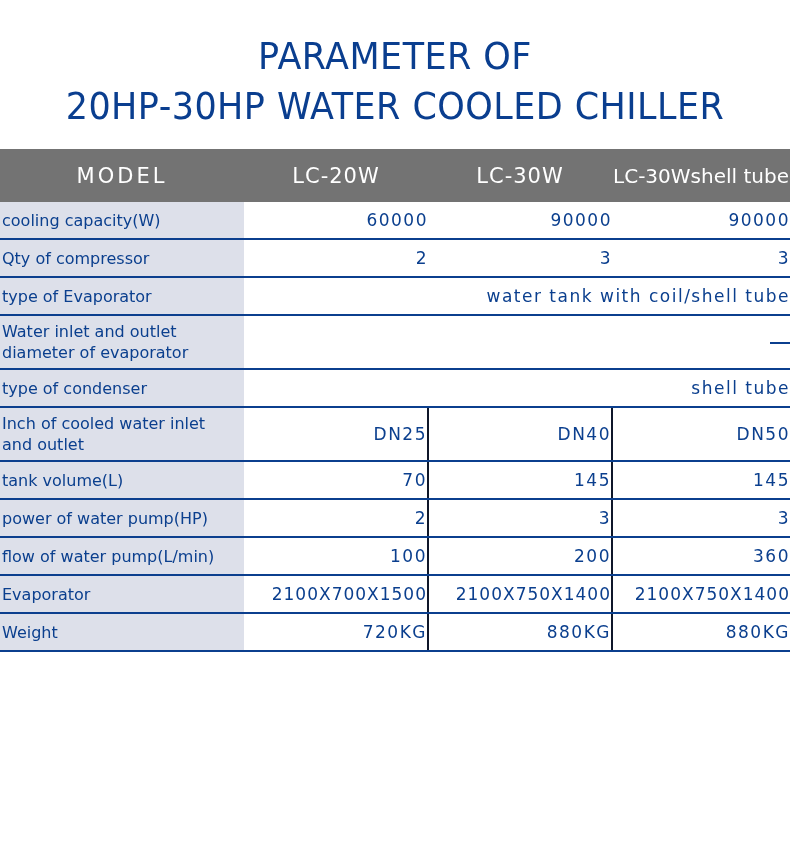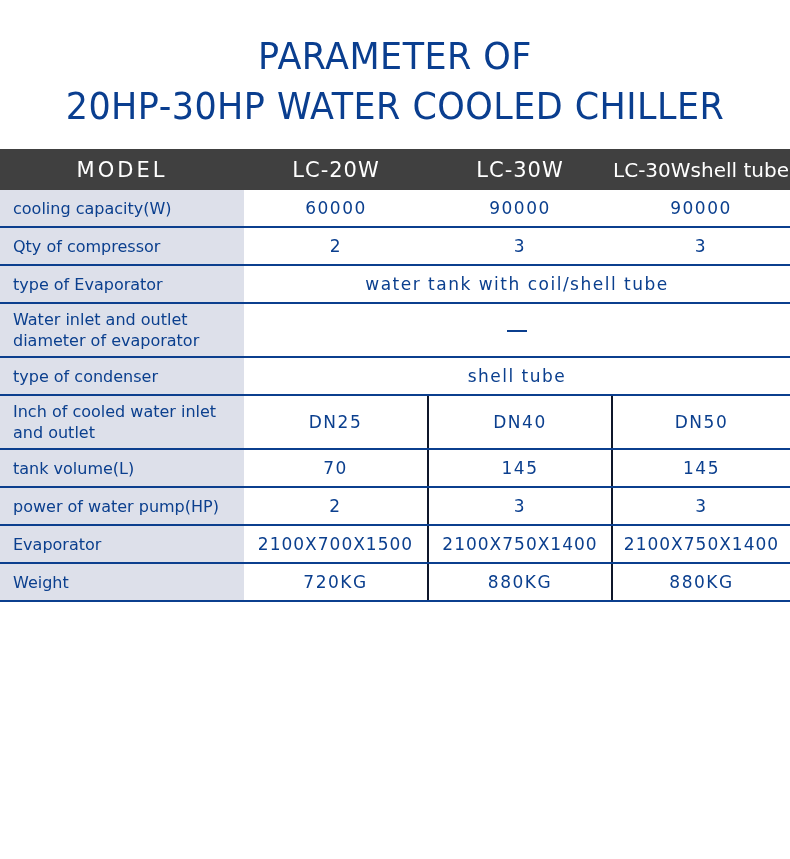--- a/index.html
+++ b/index.html
@@ -5,25 +5,25 @@
   html, body { margin: 0; padding: 0; background: #ffffff; }
   body { width: 790px; height: 859px; position: relative; overflow: hidden; font-family: "DejaVu Sans", "Liberation Sans", sans-serif; color: #0a3e8f; }
   .title { position: absolute; left: 0; width: 790px; text-align: center; color: #0a3e8f; font-family: "DejaVu Sans", sans-serif; font-size: 38px; letter-spacing: 0.5px; font-weight: normal; transform: scaleX(0.92); }
   .t1 { top: 34px; }
   .t2 { top: 84px; }
   table { position: absolute; top: 149px; left: 0; width: 790px; border-collapse: collapse; table-layout: fixed; }
   col.c0 { width: 244px; }
   col.c1 { width: 184px; }
   col.c2 { width: 184px; }
   col.c3 { width: 178px; }
-  thead th { background: #404040; color: #ffffff; font-weight: normal; font-size: 21px; height: 41px; padding: 0; letter-spacing: 1px; }
+  thead th { background: #737373; color: #ffffff; font-weight: normal; font-size: 21px; height: 53px; padding: 0; letter-spacing: 1px; }
   thead th.model { letter-spacing: 3px; }
   thead th.c3h { letter-spacing: 0; font-size: 20px; }
-  tbody td { border-bottom: 2px solid #0b3f8e; font-size: 17px; text-align: center; padding: 0; color: #0b3f8e; letter-spacing: 1.5px; }
-  tbody td.lbl { background: #dde0ea; text-align: left; padding-left: 13px; font-size: 16px; letter-spacing: 0; line-height: 21px; }
+  tbody td { border-bottom: 2px solid #0b3f8e; font-size: 17px; text-align: right; padding: 0; color: #0b3f8e; letter-spacing: 1.5px; }
+  tbody td.lbl { background: #dde0ea; text-align: left; padding-left: 2px; font-size: 16px; letter-spacing: 0; line-height: 21px; }
   tbody td.v { border-left: 2px solid #0f172a; }
   tbody td.v.first { border-left: none; }
   tr.r38 td { height: 36px; }
   tr.r54 td { height: 52px; }
   td.dash span { display: inline-block; width: 20px; height: 2px; background: #0b3f8e; vertical-align: middle; }
   td.span { letter-spacing: 1.5px; }
 </style>
 </head>
 <body>
 
@@ -88,20 +88,26 @@
       <td class="v">145</td>
       <td class="v">145</td>
     </tr>
     <tr class="r38">
       <td class="lbl">power of water pump(HP)</td>
       <td class="v first">2</td>
       <td class="v">3</td>
       <td class="v">3</td>
     </tr>
     <tr class="r38">
+      <td class="lbl">flow of water pump(L/min)</td>
+      <td class="v first">100</td>
+      <td class="v">200</td>
+      <td class="v">360</td>
+    </tr>
+    <tr class="r38">
       <td class="lbl">Evaporator</td>
       <td class="v first" style="letter-spacing:1px;">2100X700X1500</td>
       <td class="v" style="letter-spacing:1px;">2100X750X1400</td>
       <td class="v" style="letter-spacing:1px;">2100X750X1400</td>
     </tr>
     <tr class="r38">
       <td class="lbl">Weight</td>
       <td class="v first">720KG</td>
       <td class="v">880KG</td>
       <td class="v">880KG</td>

